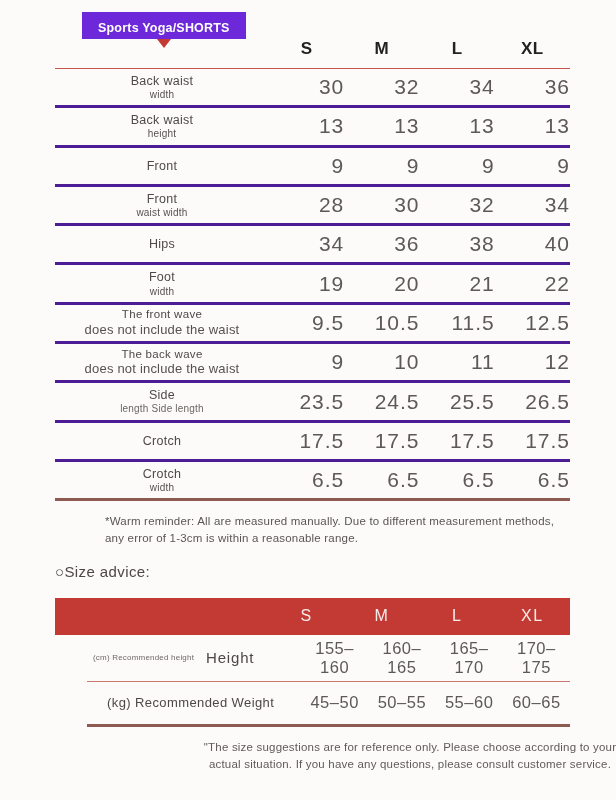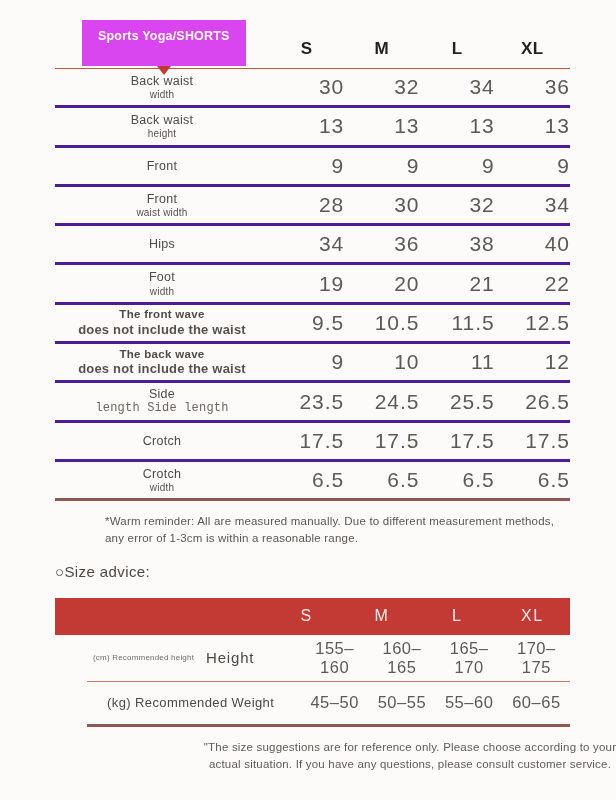--- a/index.html
+++ b/index.html
@@ -17,25 +17,24 @@
     overflow:hidden;
   }
   .grid{
     display:grid;
     grid-template-columns:214px 1fr 1fr 1fr 1fr;
   }
   
   .header-zone{position:relative;height:68px;}
   .badge{
     position:absolute;left:27px;top:12px;
-    background:#d946ef;color:#ffffff;
+    background:#6d28d9;color:#ffffff;
     font-size:12.5px;font-weight:bold;letter-spacing:.2px;
-    padding:9px 16px 23px 16px;
+    padding:9px 16px 4px 16px;
     white-space:nowrap;
-    margin-top:8px;
   }
   .badge-pointer{
     position:absolute;left:50%;top:100%;
     transform:translateX(-50%);
     width:0;height:0;
     border-left:7px solid transparent;
     border-right:7px solid transparent;
     border-top:9px solid #c23a33;
   }
   .size-header{
@@ -59,23 +58,23 @@
   }
   .mrow:not(:last-child){border-bottom:3px solid #4c1d95;}
   .mlabel{
     text-align:center;font-size:12.5px;letter-spacing:.3px;
     line-height:1.15;color:#4e4a47;
   }
   .msub{
     display:block;font-size:10px;letter-spacing:.2px;
     color:#56514e;margin-top:1px;
   }
-  .mrow:nth-child(7) .mlabel,.mrow:nth-child(8) .mlabel{font-size:11.5px;font-weight:bold;}
+  .mrow:nth-child(7) .mlabel,.mrow:nth-child(8) .mlabel{font-size:11.5px;}
   .mrow:nth-child(7) .msub,.mrow:nth-child(8) .msub{font-size:13px;}
-  .mrow:nth-child(9) .msub{font-size:12px;color:#6a6561;font-family:Liberation Mono, monospace;}
+  .mrow:nth-child(9) .msub{font-size:10px;color:#6a6561;}
   .mval{
     text-align:right;font-size:21px;letter-spacing:1px;
     color:#5c5956;font-weight:400;
   }
   
   .reminder{
     margin:12px 0 13px 50px;width:452px;
     font-size:11.5px;line-height:1.45;letter-spacing:.2px;
     color:#5a5653;
   }

